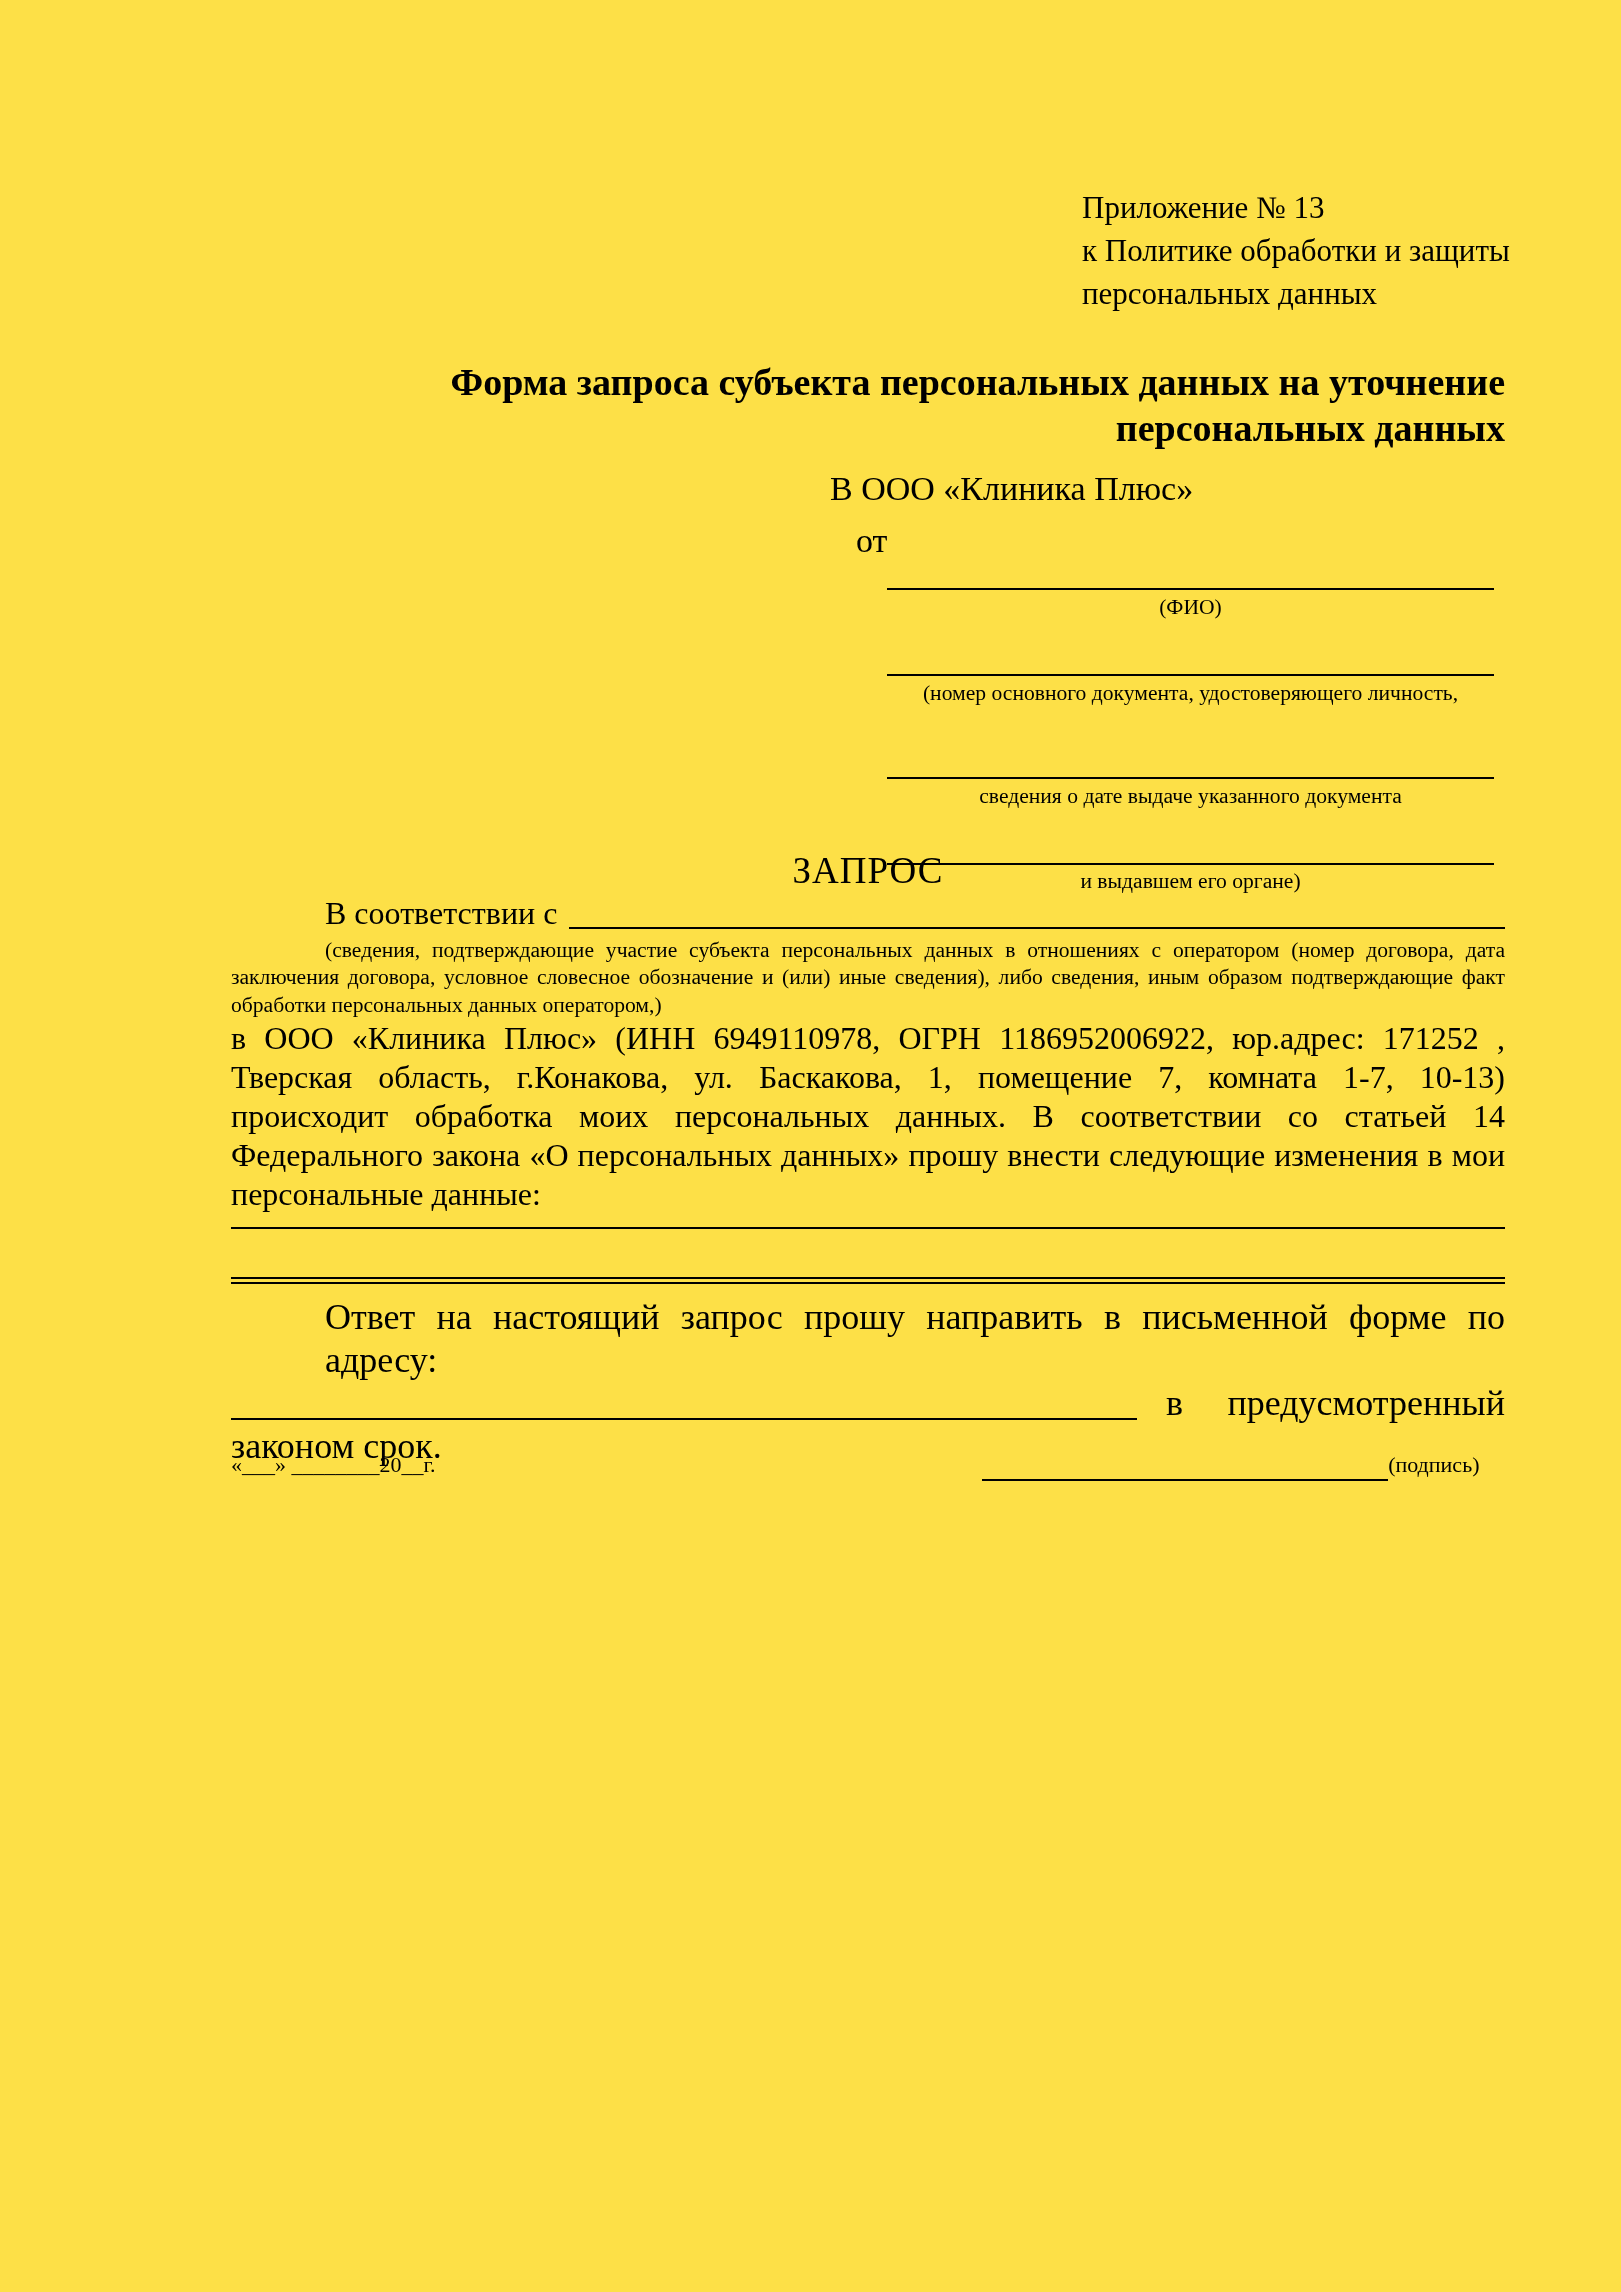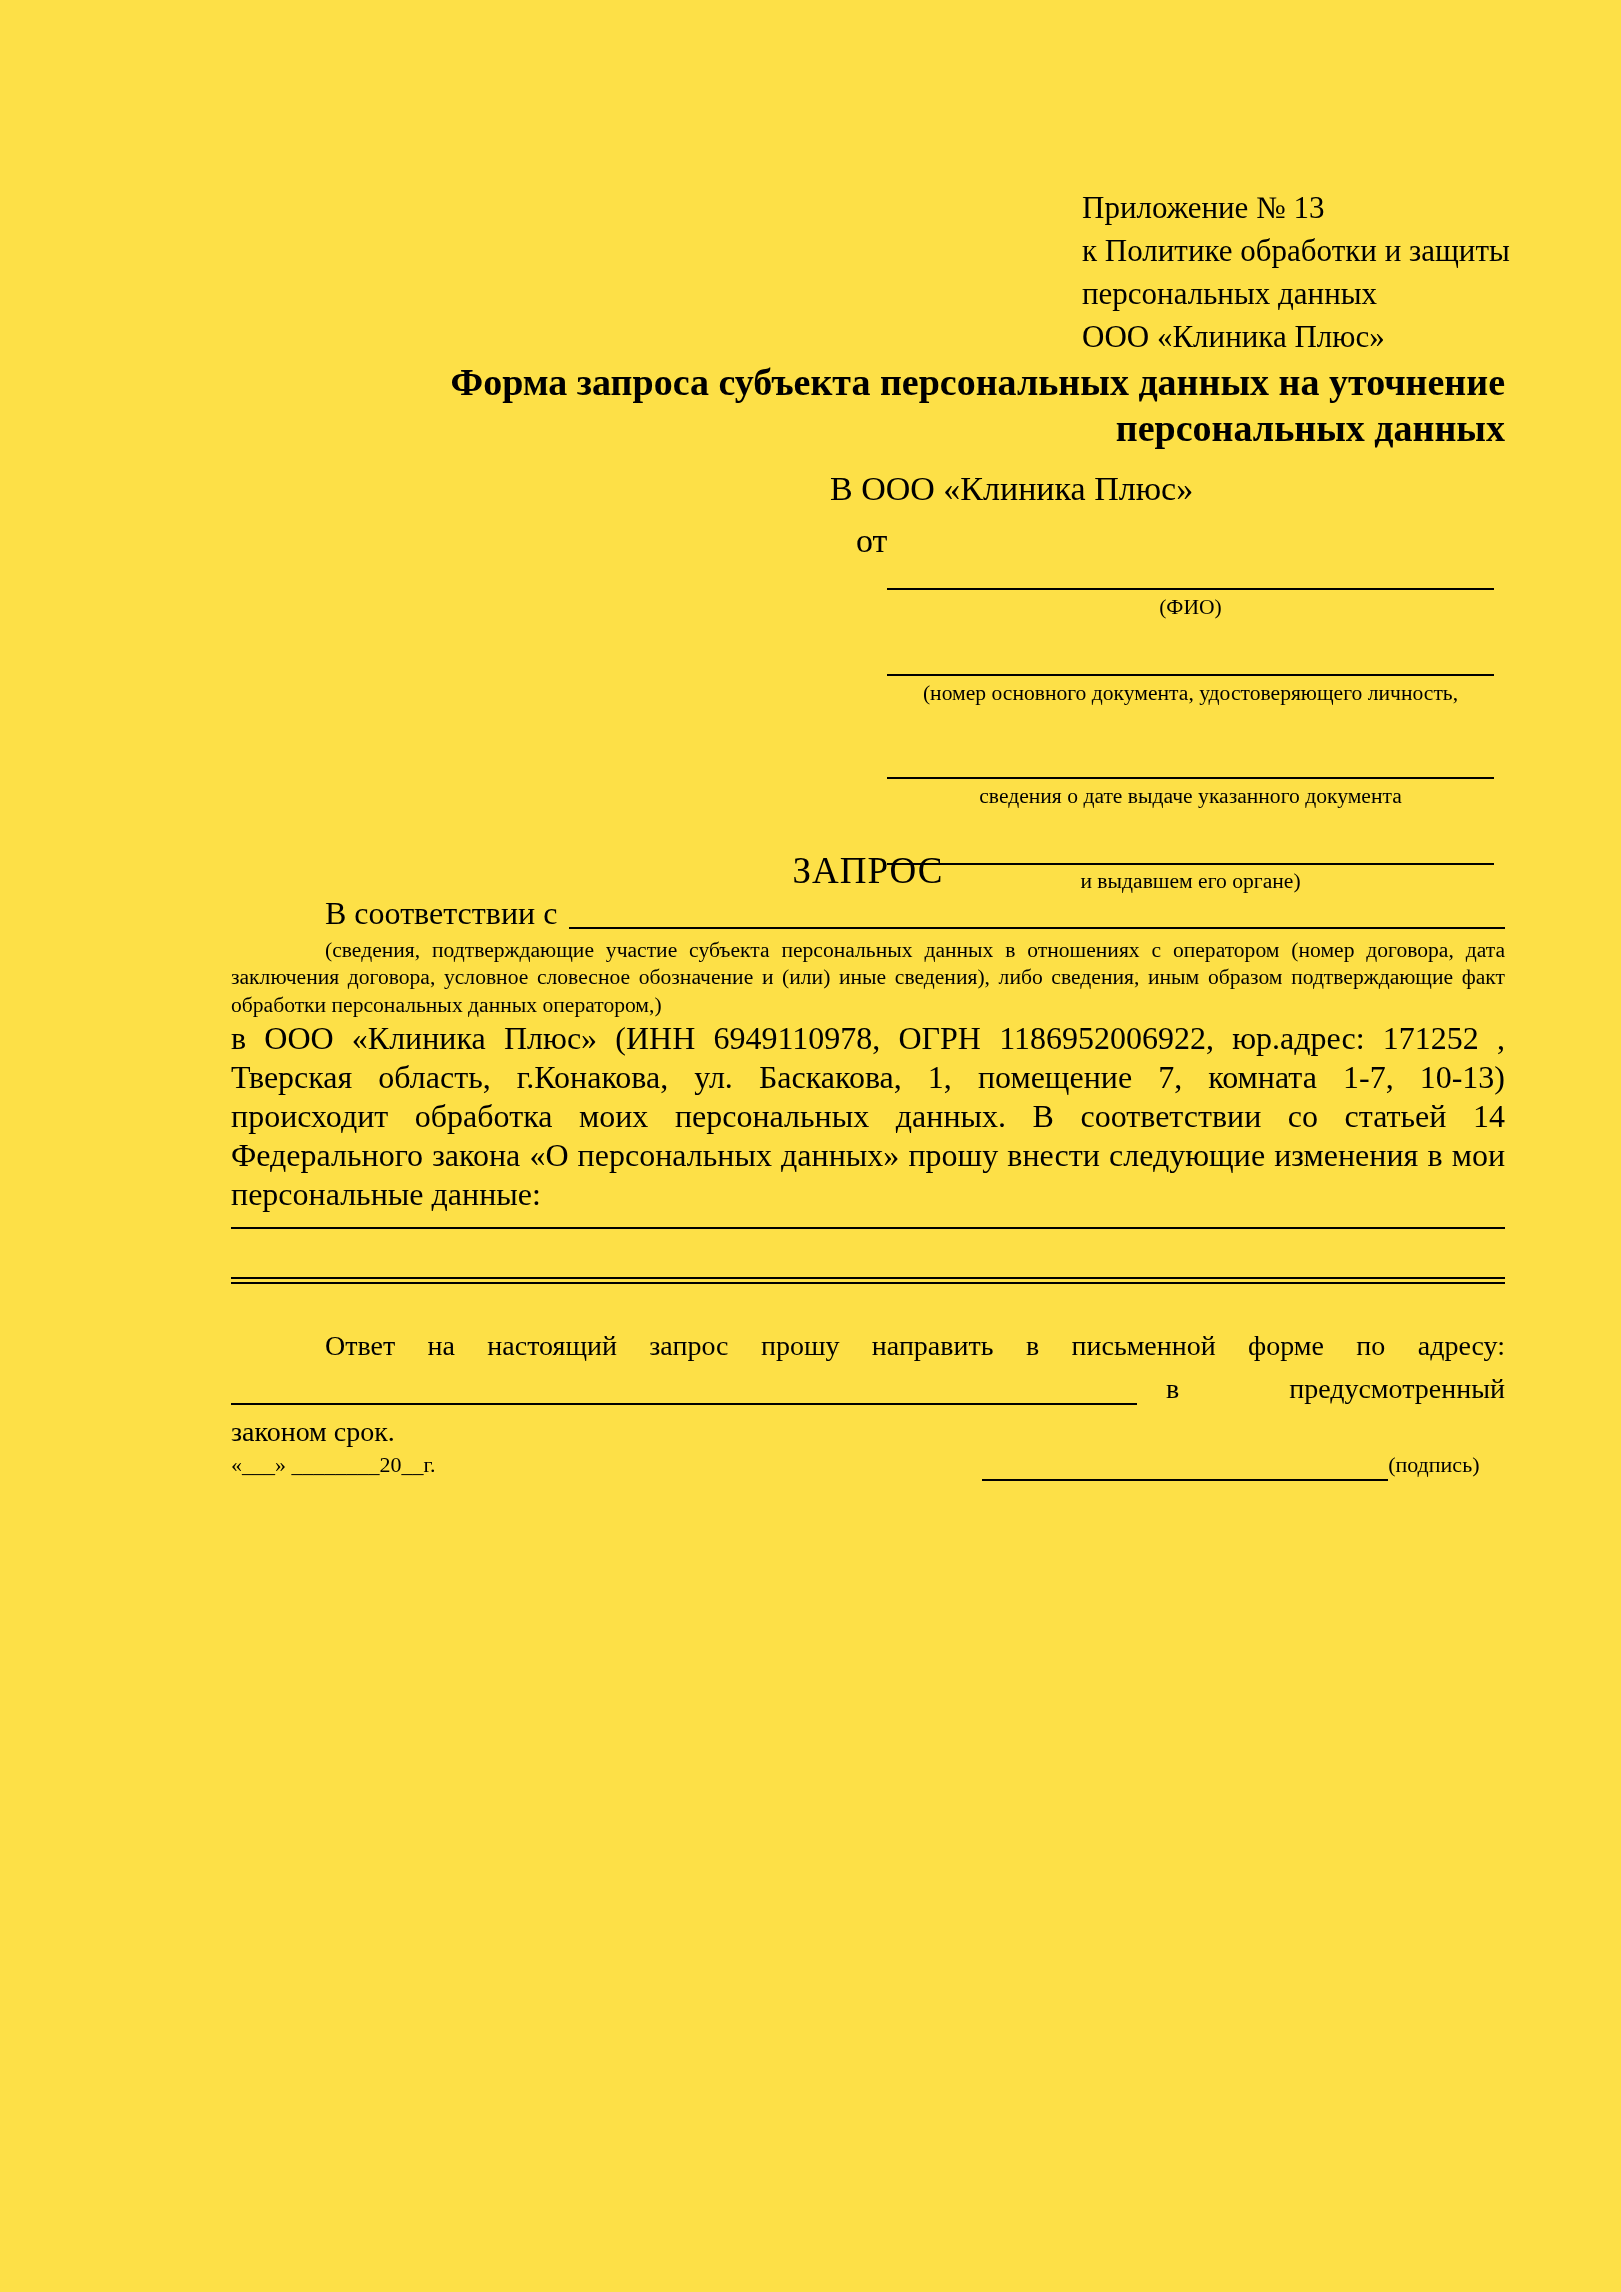--- a/index.html
+++ b/index.html
@@ -84,22 +84,22 @@
     border-top: 2.9px solid #000000; height: 0;
   }
   .rule-2 {
     left: 231px; top: 1277px; width: 1274px;
     height: 2.9px;
     border-top: 2px solid #000000;
     border-bottom: 2px solid #000000;
   }
 
   .reply {
-    left: 231px; top: 1324px; width: 1274px;
-    font-size: 28px; line-height: 43px;
+    left: 231px; top: 1296px; width: 1274px;
+    font-size: 36px; line-height: 43px;
   }
   .reply-l1 { padding-left: 94px; }
   .reply-l2 { display: flex; align-items: flex-end; height: 43px; }
   .addr-line {
     width: 906px; flex: 0 0 auto;
     border-bottom: 2.9px solid #000000;
     margin-bottom: 4.9px; height: 0; align-self: flex-end;
   }
   .reply-w1 { margin-left: 29px; }
   .reply-w2 { margin-left: auto; }
@@ -121,21 +121,20 @@
 </style>
 </head>
 <body>
 
 <div class="page">
 
   <div class="abs appendix">
     <div>Приложение № 13</div>
     <div>к Политике обработки и защиты</div>
     <div>персональных данных</div>
-    <div>ООО «Клиника Плюс»</div>
   </div>
 
   <div class="abs doc-title">
     <div>Форма запроса субъекта персональных данных на уточнение</div>
     <div>персональных данных</div>
   </div>
 
   <div class="abs addr-to">В ООО «Клиника Плюс»</div>
   <div class="abs addr-from">от</div>
 

